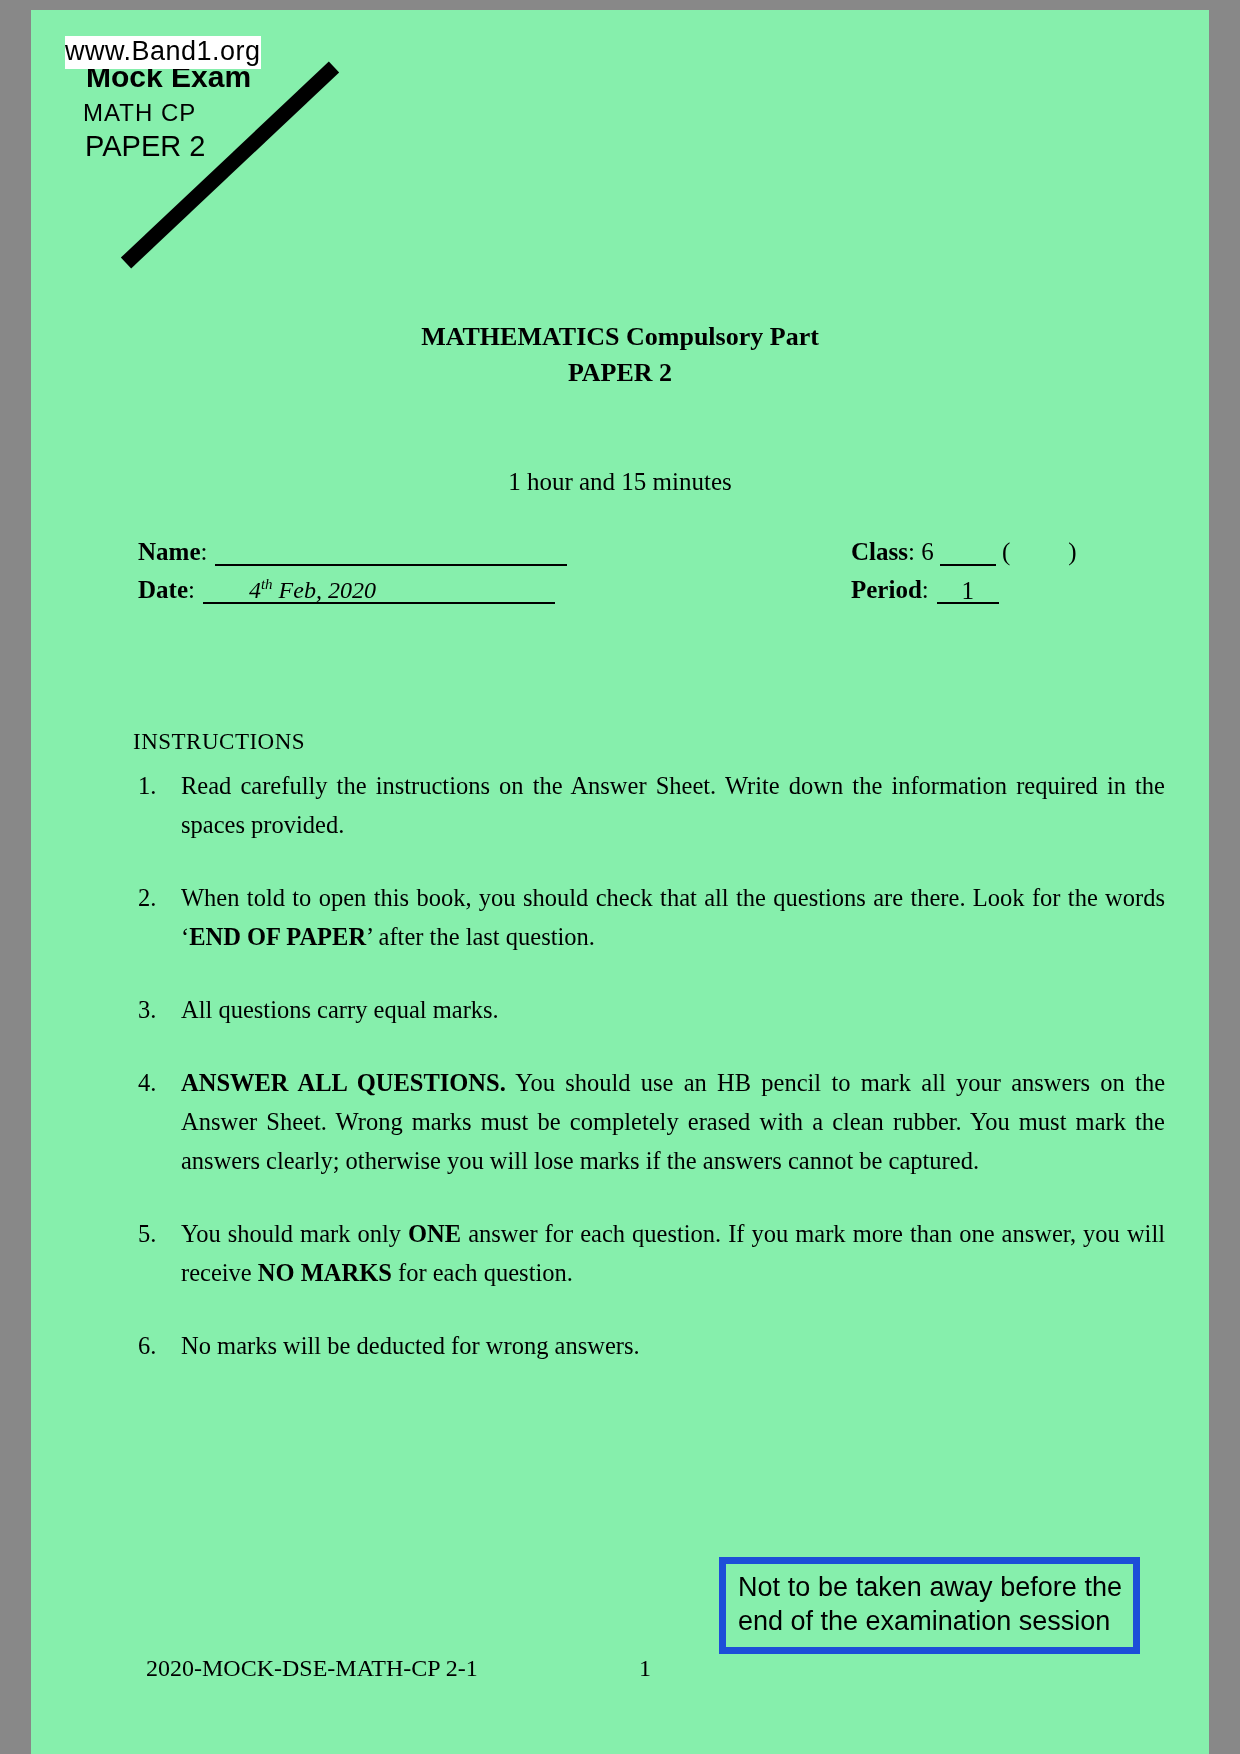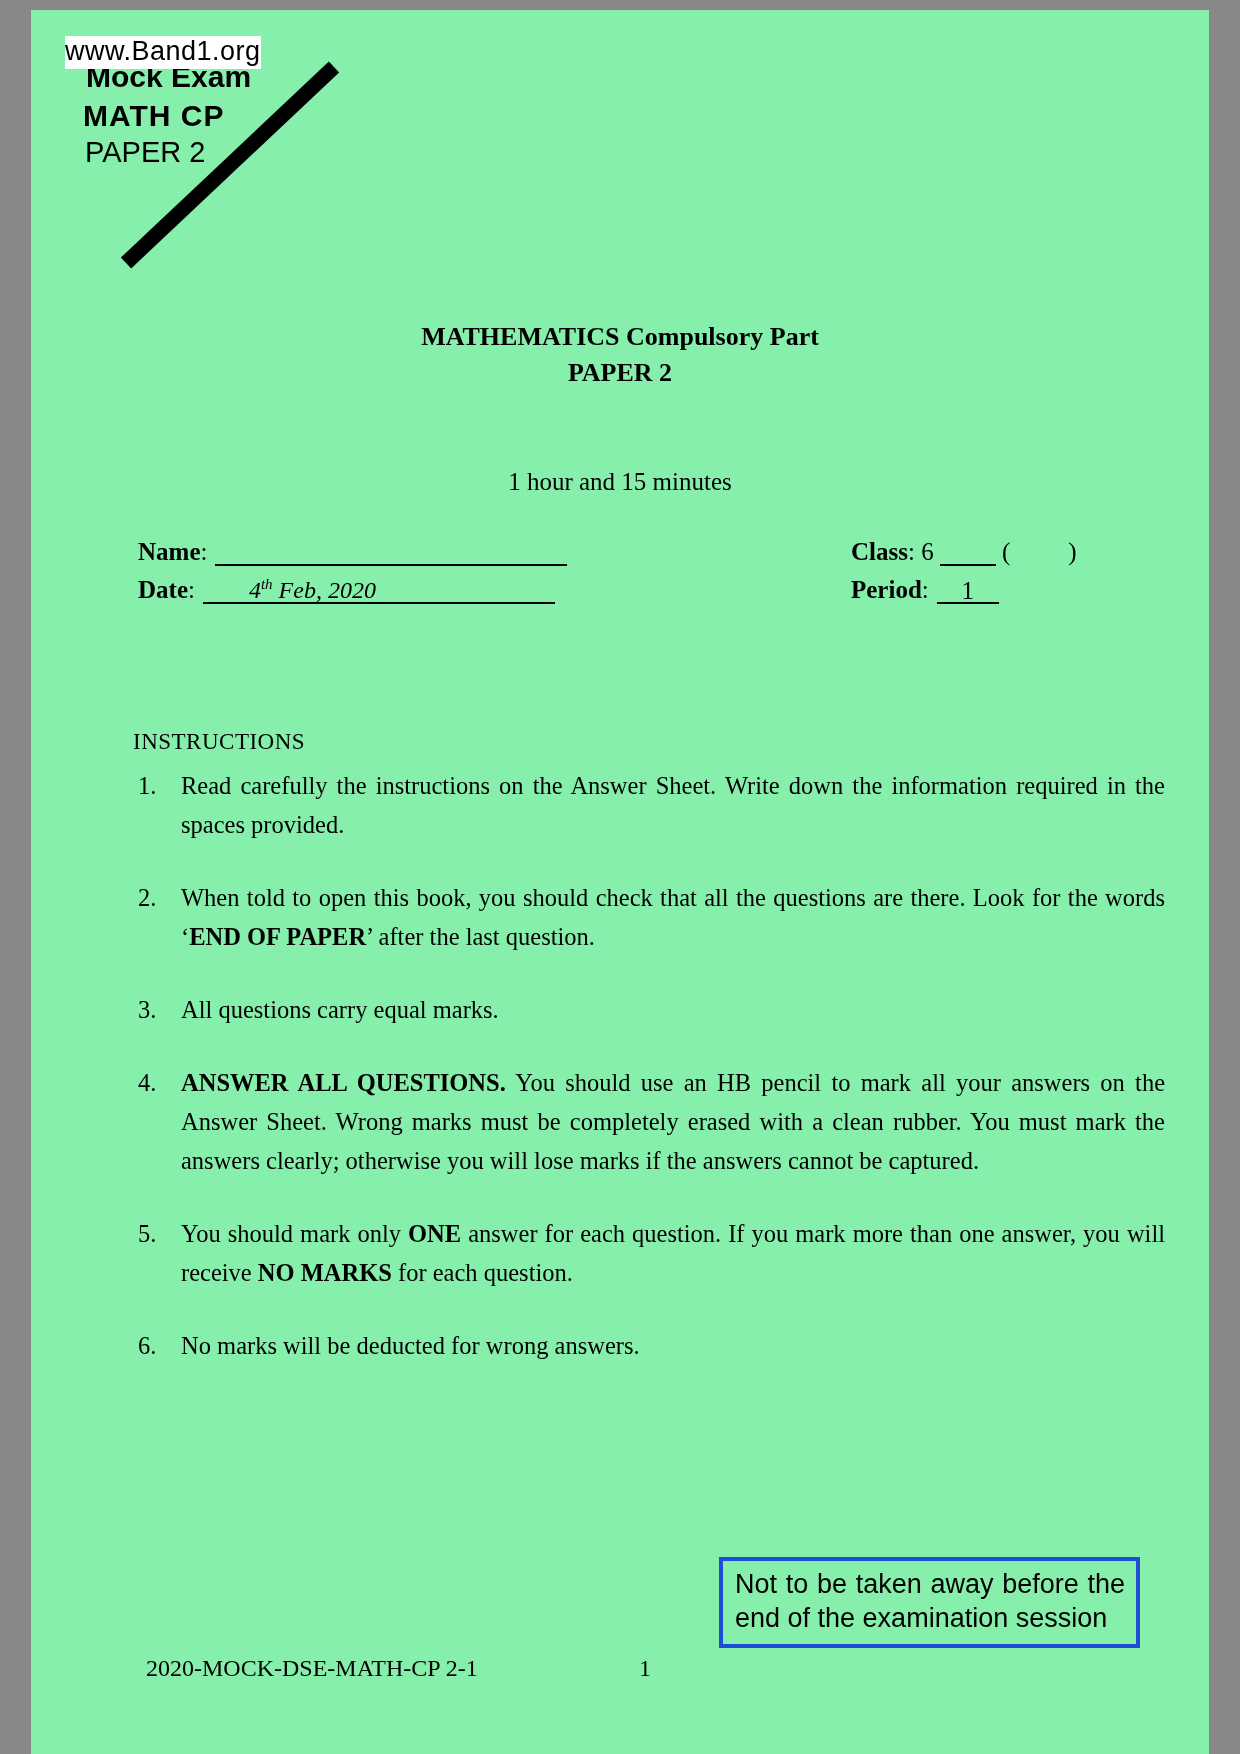--- a/index.html
+++ b/index.html
@@ -22,21 +22,21 @@
     padding-bottom:2px;
   }
   .mock-clip { height:26px; overflow:hidden; margin-left:21px; position:relative; z-index:1; }
   .mock-text {
     font-family:"Liberation Sans", sans-serif;
     font-weight:bold; font-size:30px; line-height:34px;
     margin-top:-9px;
   }
   .mathcp {
     font-family:"Liberation Sans", sans-serif;
-    font-weight:bold; font-size:30px; letter-spacing:1px;
+    font-weight:normal; font-size:24px; letter-spacing:1px;
     margin:4px 0 0 18px;
   }
   .paper2s {
     font-family:"Liberation Sans", sans-serif;
     font-size:29px; margin:3px 0 0 20px;
   }
   .stripe-svg { position:absolute; left:0; top:0; width:340px; height:280px; z-index:2; }
 
   
   .centered { position:absolute; left:0; right:0; text-align:center; }
@@ -60,21 +60,21 @@
   
   .inst-head { position:absolute; left:102px; top:719px; font-size:23px; letter-spacing:0.5px; }
   .inst-list { position:absolute; left:107px; top:756px; width:1027px; font-size:24.5px; }
   .inst-item { display:flex; margin-bottom:34px; }
   .inst-num  { width:43px; flex-shrink:0; line-height:39px; }
   .inst-text { flex:1; text-align:justify; line-height:39px; }
 
   
   .notice {
     position:absolute; left:688px; top:1547px; width:421px;
-    border:4px solid #1d4ed8;
+    border:7px solid #1d4ed8;
     padding:6px 11px 9px 12px;
     font-family:"Liberation Sans", sans-serif;
     font-size:27px; line-height:34px;
     text-align:justify;
   }
 
   
   .footer-code { position:absolute; left:115px; top:1645px; font-size:24px; }
   .page-num    { position:absolute; left:608px; top:1645px; font-size:24px; }
 </style>

